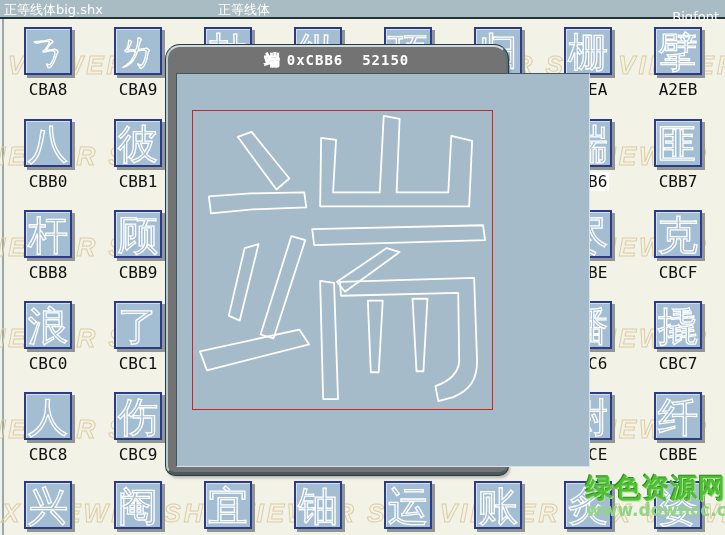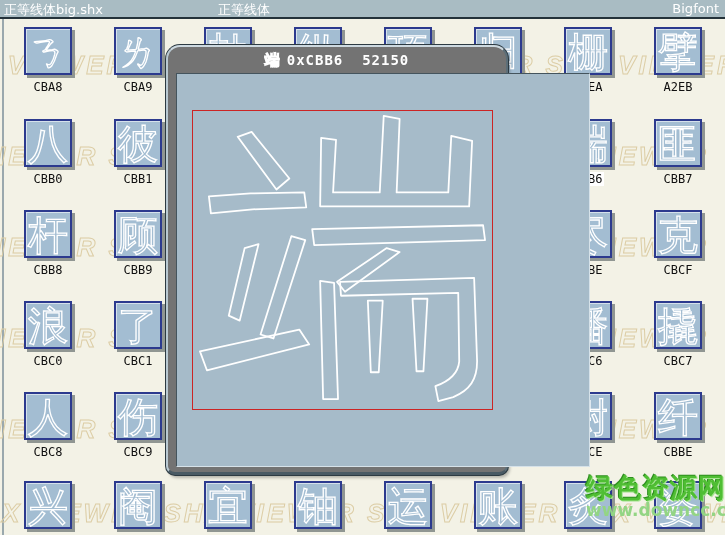--- a/index.html
+++ b/index.html
@@ -7,40 +7,40 @@
   body { position:relative; overflow:hidden; background:#f3f2e6;
          font-family:"Liberation Sans", sans-serif; }
 
   
   .topbar { position:absolute; left:0; top:0; width:725px; height:19px;
             background:#a9bcc3; border-bottom:2px solid #24323a; z-index:2; }
   .topbar span { position:absolute; top:1px; color:#ffffff; font-size:13px;
                  font-family:"DejaVu Sans","Liberation Sans",sans-serif; white-space:nowrap; }
   .tb-left  { left:4px; }
   .tb-center{ left:210px;margin-left:8px; }
-  .tb-right { right:6px; }
+  .tb-right { right:6px;margin-top:8px; }
 
   .left-edge { position:absolute; left:2px; top:19px; width:2px; height:516px;
                background:#9aa8ad; z-index:1; }
 
   
   .wm-row { position:absolute; white-space:nowrap; font-weight:bold;
             font-size:26px; letter-spacing:3px; color:transparent;
             -webkit-text-stroke:1px #dccda5; z-index:1; font-style:italic; }
 
   
   .tile { position:absolute; width:48px; z-index:2; cursor:pointer; }
   .tile-box { width:48px; height:48px; background:#a3bdd2;
               border:2px solid #2c3a8e;
               box-shadow:3px 3px 0 #909692, inset 1px 1px 0 rgba(255,255,255,.55);
               text-align:center; overflow:hidden; }
   .tile-glyph { display:block; line-height:46px; font-size:40px;
                 font-family:"DejaVu Sans",sans-serif;
                 color:transparent; -webkit-text-stroke:1.3px #ffffff; }
-  .tile-code { margin-top:5px; text-align:center; font-size:12px; color:#101010;
+  .tile-code { margin-top:5px; text-align:center; font-size:16px; color:#101010;
                font-family:"DejaVu Sans Mono","Liberation Mono",monospace; }
   .tile-code .sel { background:#ffffff; padding:0 2px; }
 
   
   .dialog { position:absolute; left:166px; top:45px; width:342px; height:430px;
             background:#737373; border-radius:14px 14px 9px 9px; z-index:3;
             border-top:2px solid #cdd9e0; border-left:2px solid #b9c9d2;
             border-right:2px solid #5c6e78; border-bottom:3px solid #495a64;
             box-shadow:0 0 0 1px #2c3a42, 2px 3px 3px rgba(0,0,0,.25); }
   .dialog-title { position:absolute; left:0; top:2px; width:100%; height:22px;

